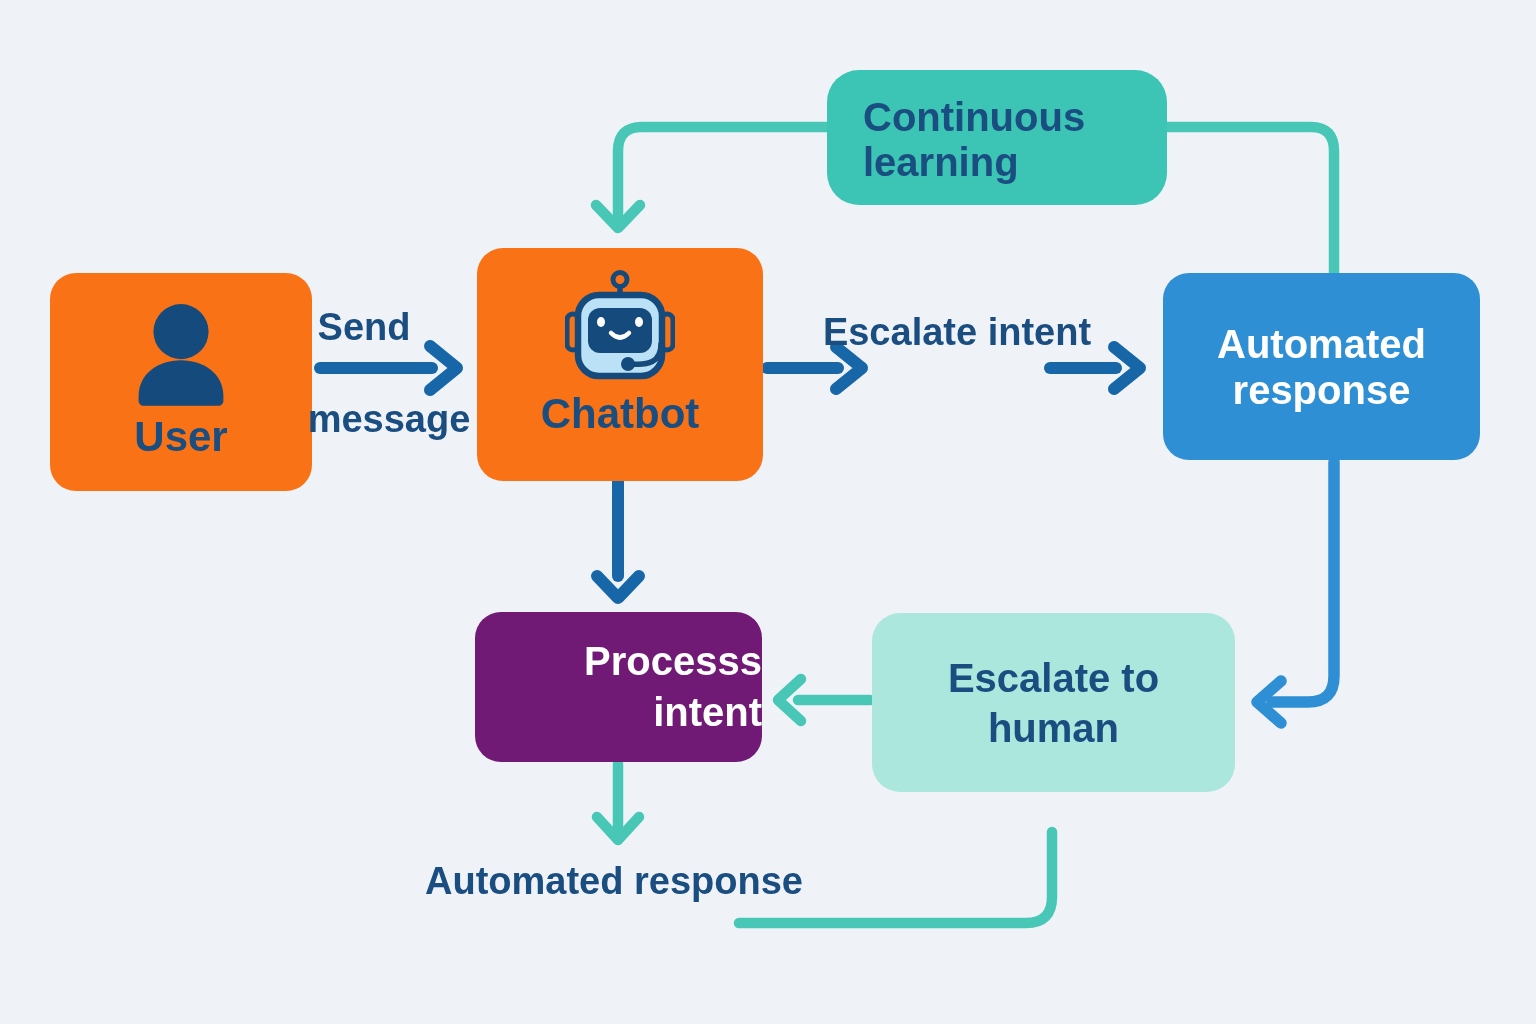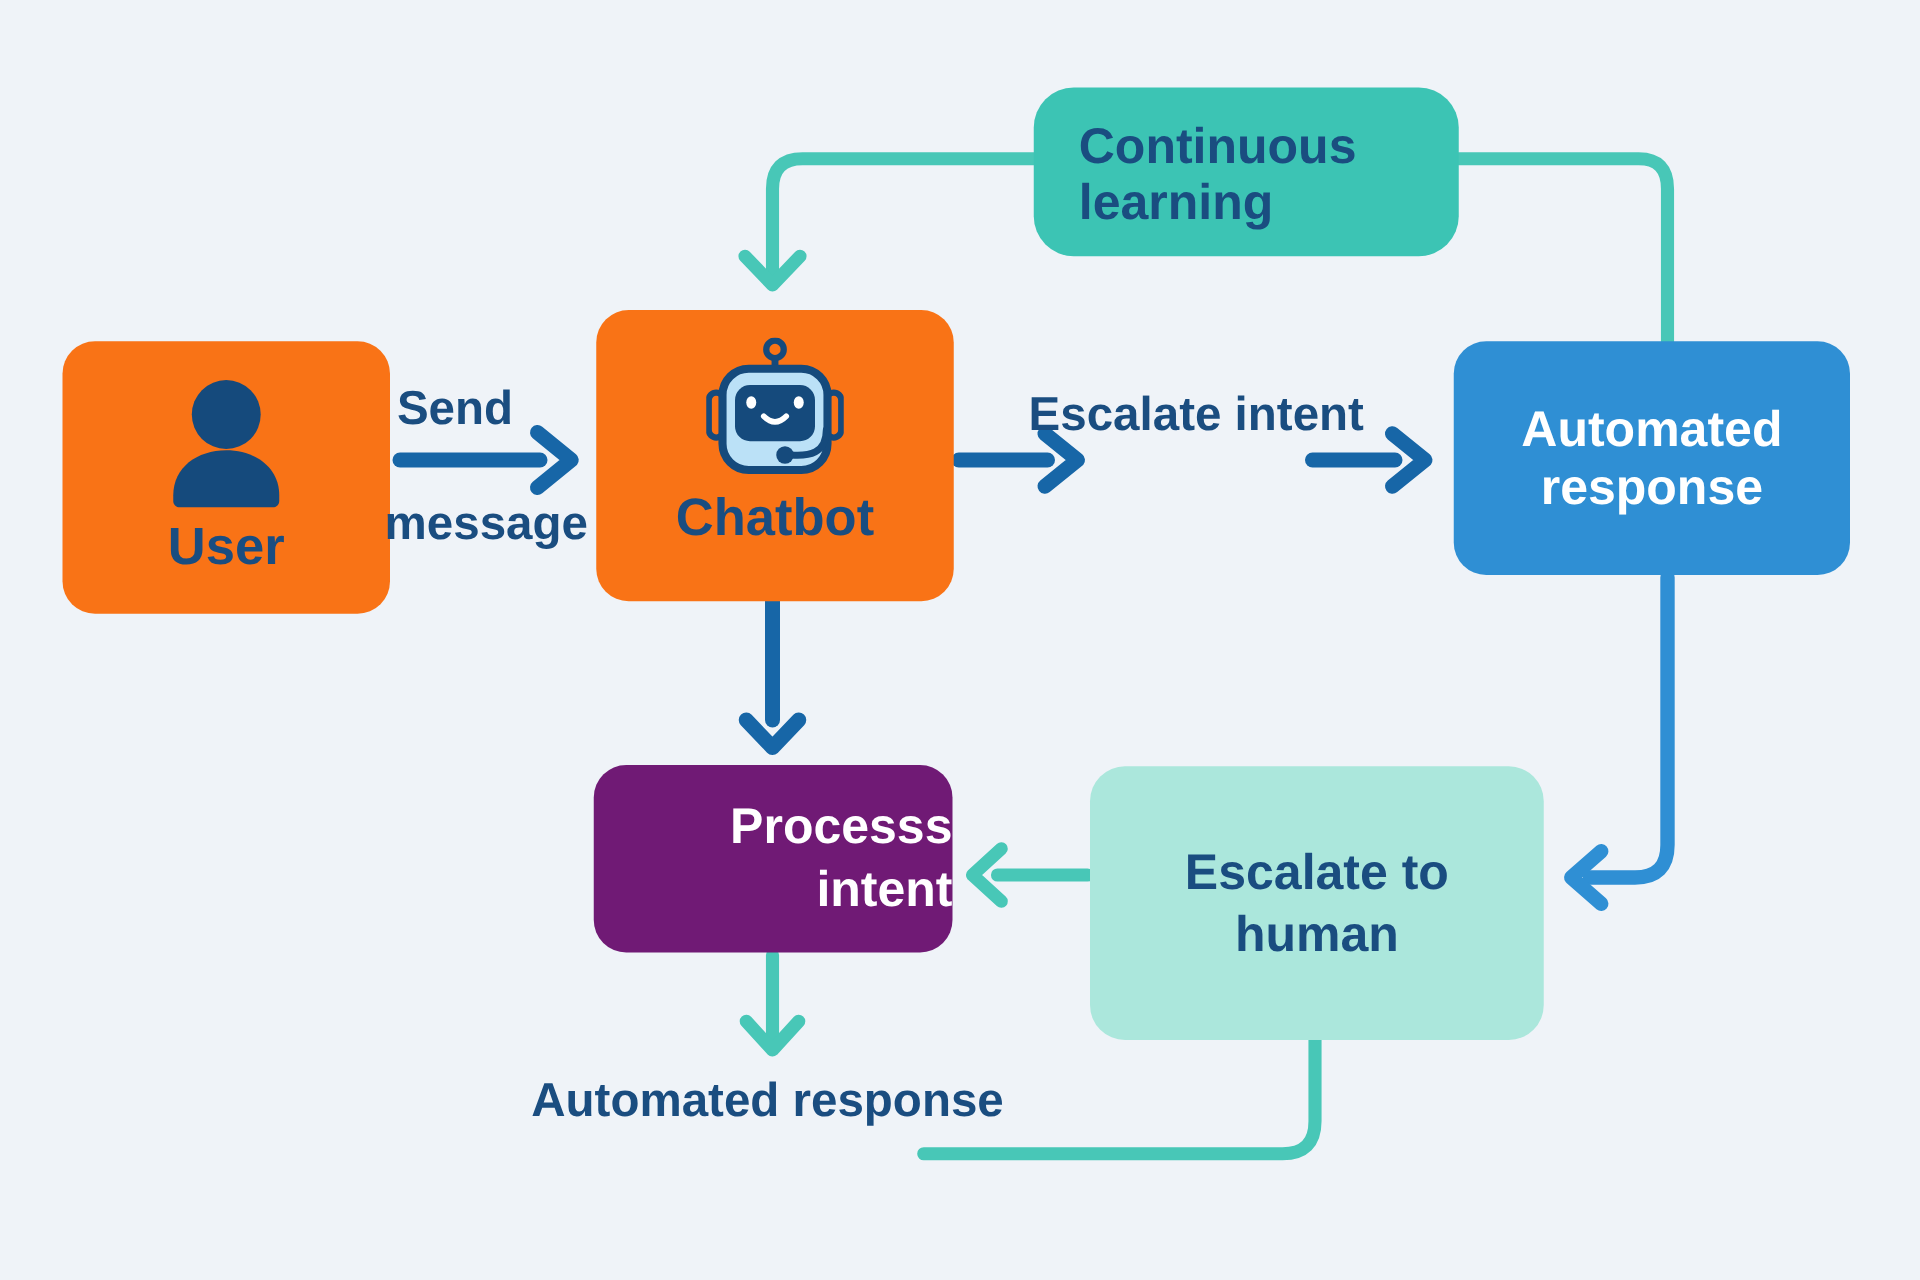--- a/index.html
+++ b/index.html
@@ -24,21 +24,21 @@
 
   .box-user{left:50px;top:273px;width:262px;height:218px;font-size:42px;justify-content:flex-start;padding-top:30px;box-sizing:border-box;}
   .box-user .nlabel{margin-top:4px;}
   .box-chatbot{left:477px;top:248px;width:286px;height:233px;font-size:42px;justify-content:flex-start;padding-top:22px;box-sizing:border-box;}
   .box-chatbot .nlabel{margin-top:10px;}
   .box-automated{left:1163px;top:273px;width:317px;height:187px;font-size:40px;line-height:46px;}
   .box-continuous{left:827px;top:70px;width:340px;height:135px;font-size:40px;line-height:45px;
      align-items:flex-start;justify-content:flex-start;text-align:left;
      padding:25px 0 0 36px;box-sizing:border-box;border-radius:32px;}
   .box-processdark{left:475px;top:612px;width:287px;height:150px;font-size:40px;line-height:51px;}
-  .box-escalate{left:872px;top:613px;width:363px;height:219px;font-size:40px;line-height:50px;border-radius:28px;}
+  .box-escalate{left:872px;top:613px;width:363px;height:179px;font-size:40px;line-height:50px;border-radius:28px;}
   .box-escalate .soft{font-weight:500;}
 
   .elabel{
     position:absolute;z-index:2;transform:translateX(-50%);
     color:#1a4d80;font-weight:700;font-size:38px;line-height:38px;text-align:center;white-space:nowrap;
   }
   .elabel-send{left:364px;top:308px;}
   .elabel-message{left:389px;top:400px;}
   .elabel-process{left:957px;top:310px;line-height:44px;}
   .elabel-autoresp{left:614px;top:855px;line-height:52px;}

